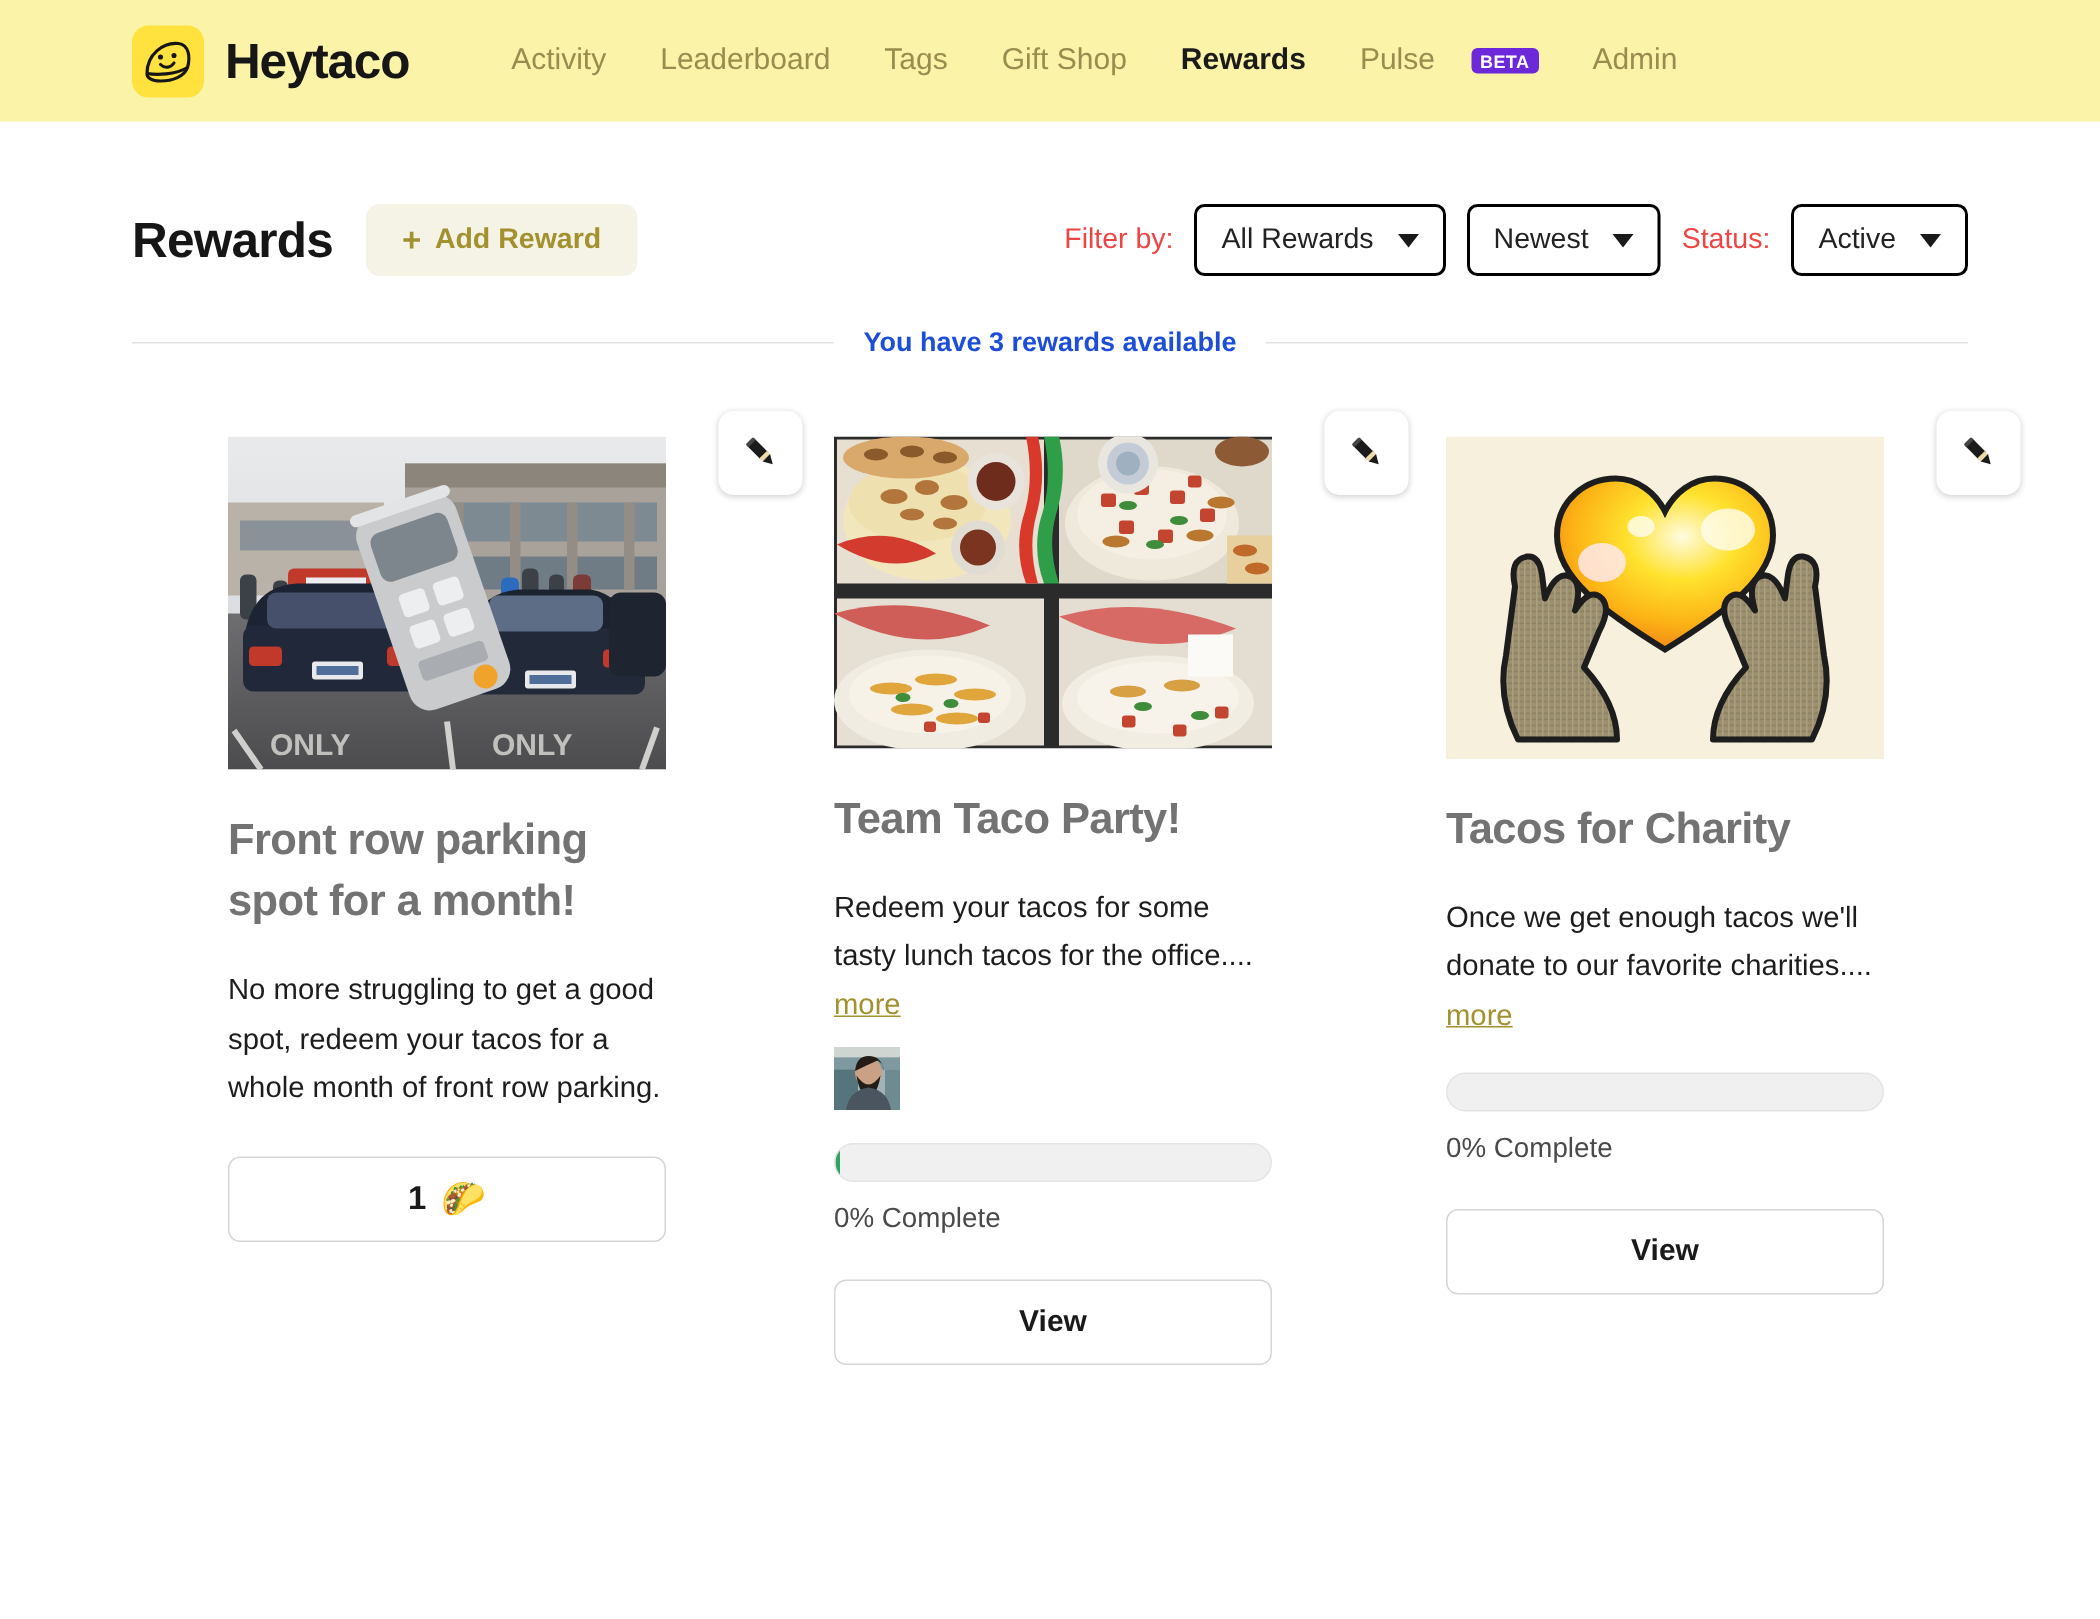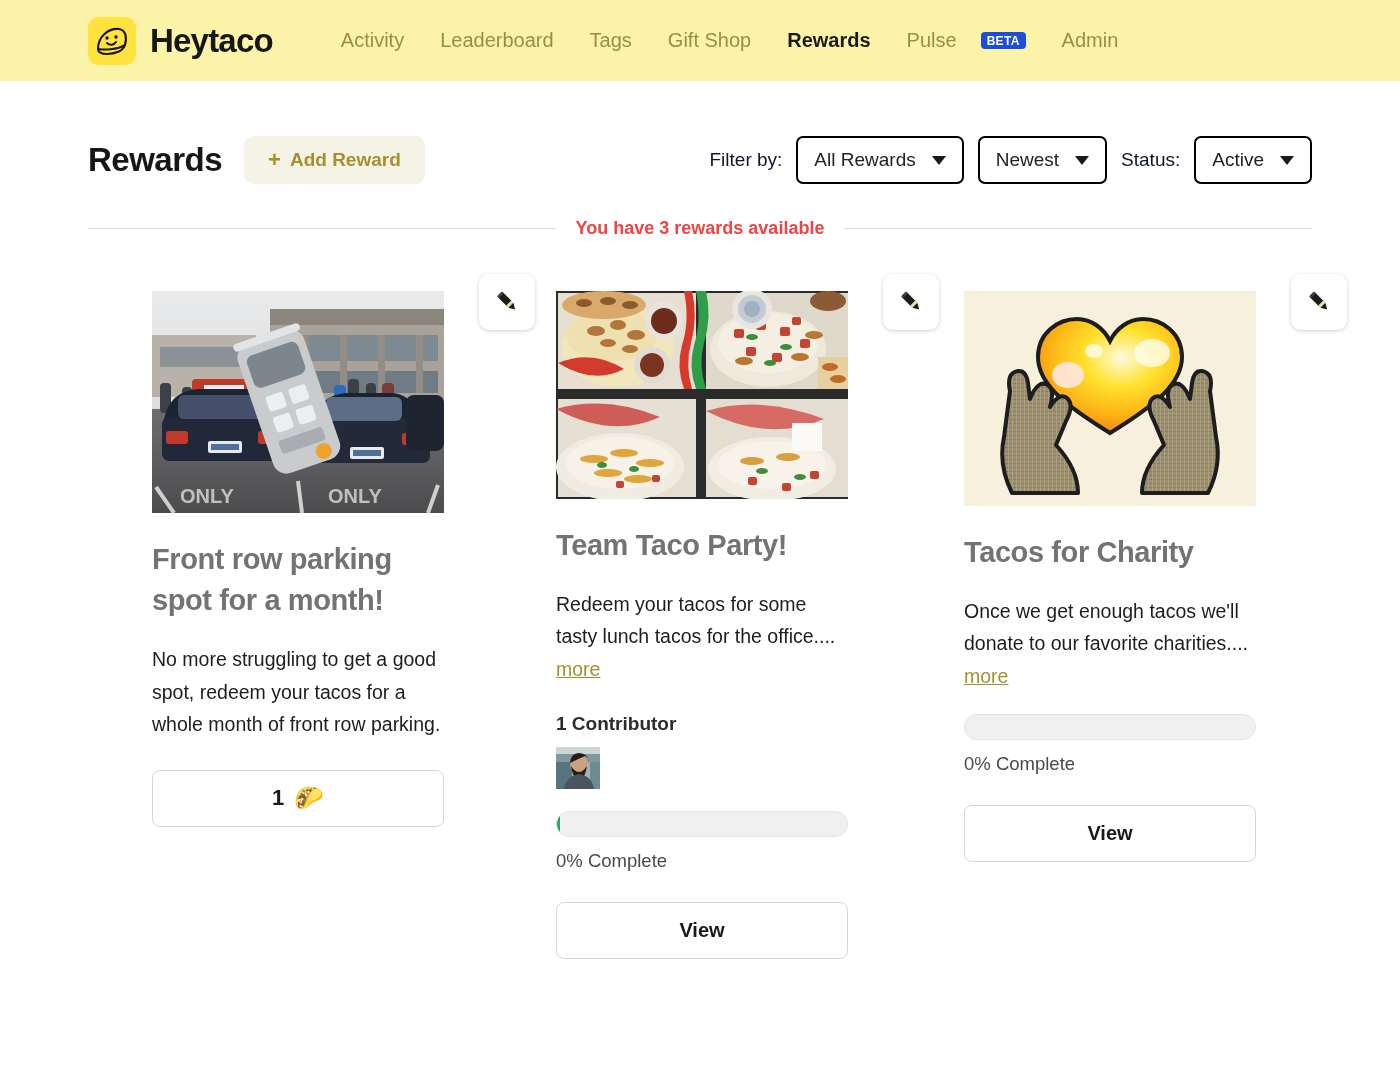--- a/index.html
+++ b/index.html
@@ -72,21 +72,21 @@
     padding: 0 18px;
     cursor: pointer;
     justify-content: center;
   }
   .nav-pulse .nav-pulse-label {
     font-size: 20px;
     color: #9a8c4e;
   }
 
   .beta-badge {
-    background: #1d4ed8;
+    background: #6d28d9;
     color: #ffffff;
     font-size: 12px;
     font-weight: bold;
     border-radius: 4px;
     padding: 3px 6px 2px 6px;
     letter-spacing: 0.3px;
     line-height: 1;
   }
 
   
@@ -128,21 +128,21 @@
 
   .toolbar-right {
     margin-left: auto;
     display: flex;
     align-items: center;
     gap: 14px;
   }
 
   .filter-label {
     font-size: 19px;
-    color: #0f172a;
+    color: #ef4444;
   }
 
   .select-box {
     height: 48px;
     min-width: 100px;
     border: 2px solid #000000;
     border-radius: 7px;
     background: #fff;
     display: flex;
     align-items: center;
@@ -172,21 +172,21 @@
     margin-top: 22px;
   }
   .divider-line {
     flex: 1;
     height: 1px;
     background: #e2e2e2;
   }
   .divider-caption {
     font-size: 18px;
     font-weight: bold;
-    color: #ef4444;
+    color: #1d4ed8;
     white-space: nowrap;
   }
 
   
   .cards {
     display: flex;
     gap: 0px;
     margin-top: 52px;
   }
 
@@ -622,21 +622,20 @@
             </svg>
           </div>
         </div>
 
         <div class="card-title">Team Taco Party!</div>
         <div class="card-desc">
           <span>Redeem your tacos for some tasty lunch tacos for the office....</span>
           <span class="more-link">more</span>
         </div>
 
-        <div class="contributors-label">1 Contributor</div>
 
         <div class="avatars">
           <svg class="avatar-img" viewBox="0 0 44 42">
             <rect width="44" height="42" fill="#9fb3b8"></rect>
             <rect y="0" width="44" height="7" fill="#cfd6d2"></rect>
             <rect y="7" width="44" height="8" fill="#7e9aa0"></rect>
             <rect x="0" y="15" width="16" height="27" fill="#55747c"></rect>
             <rect x="34" y="15" width="10" height="27" fill="#6d8b90"></rect>
             <ellipse cx="23" cy="17" rx="9" ry="10" fill="#caa184"></ellipse>
             <path d="M14 16 q1 -10 9 -10 q9 0 10 10 q0 -5 -4 -7 q-7 3 -15 7 Z" fill="#241c17"></path>

